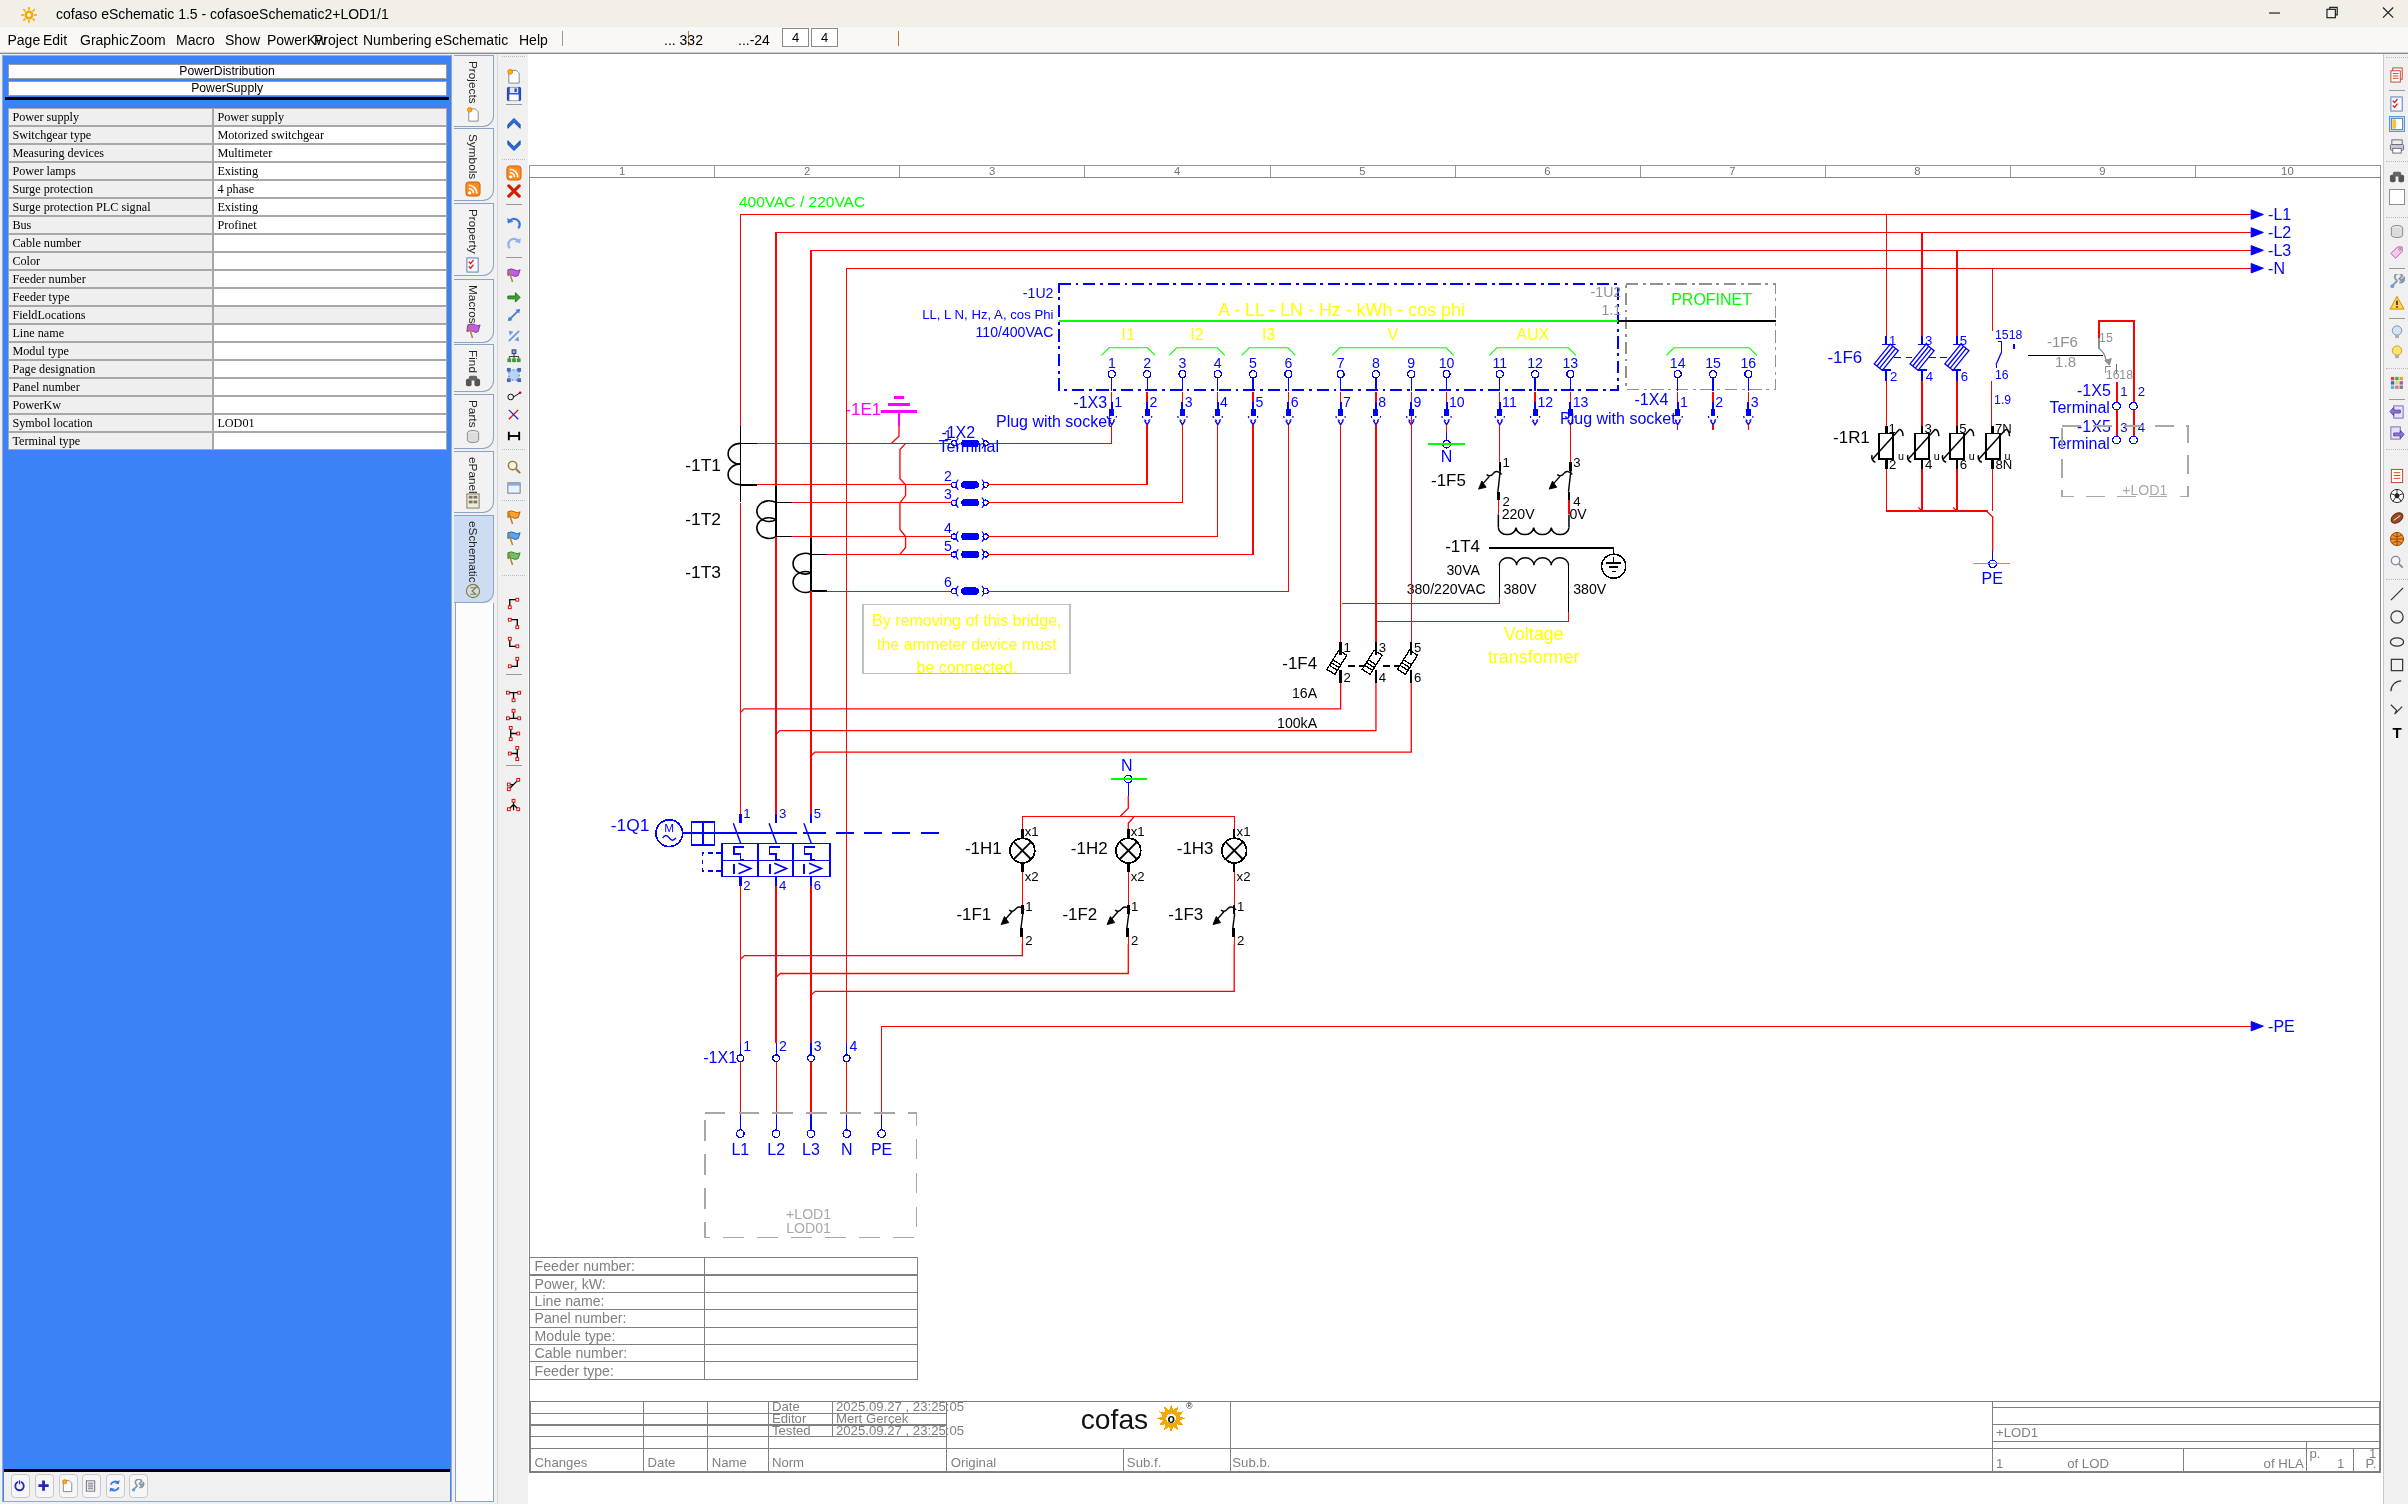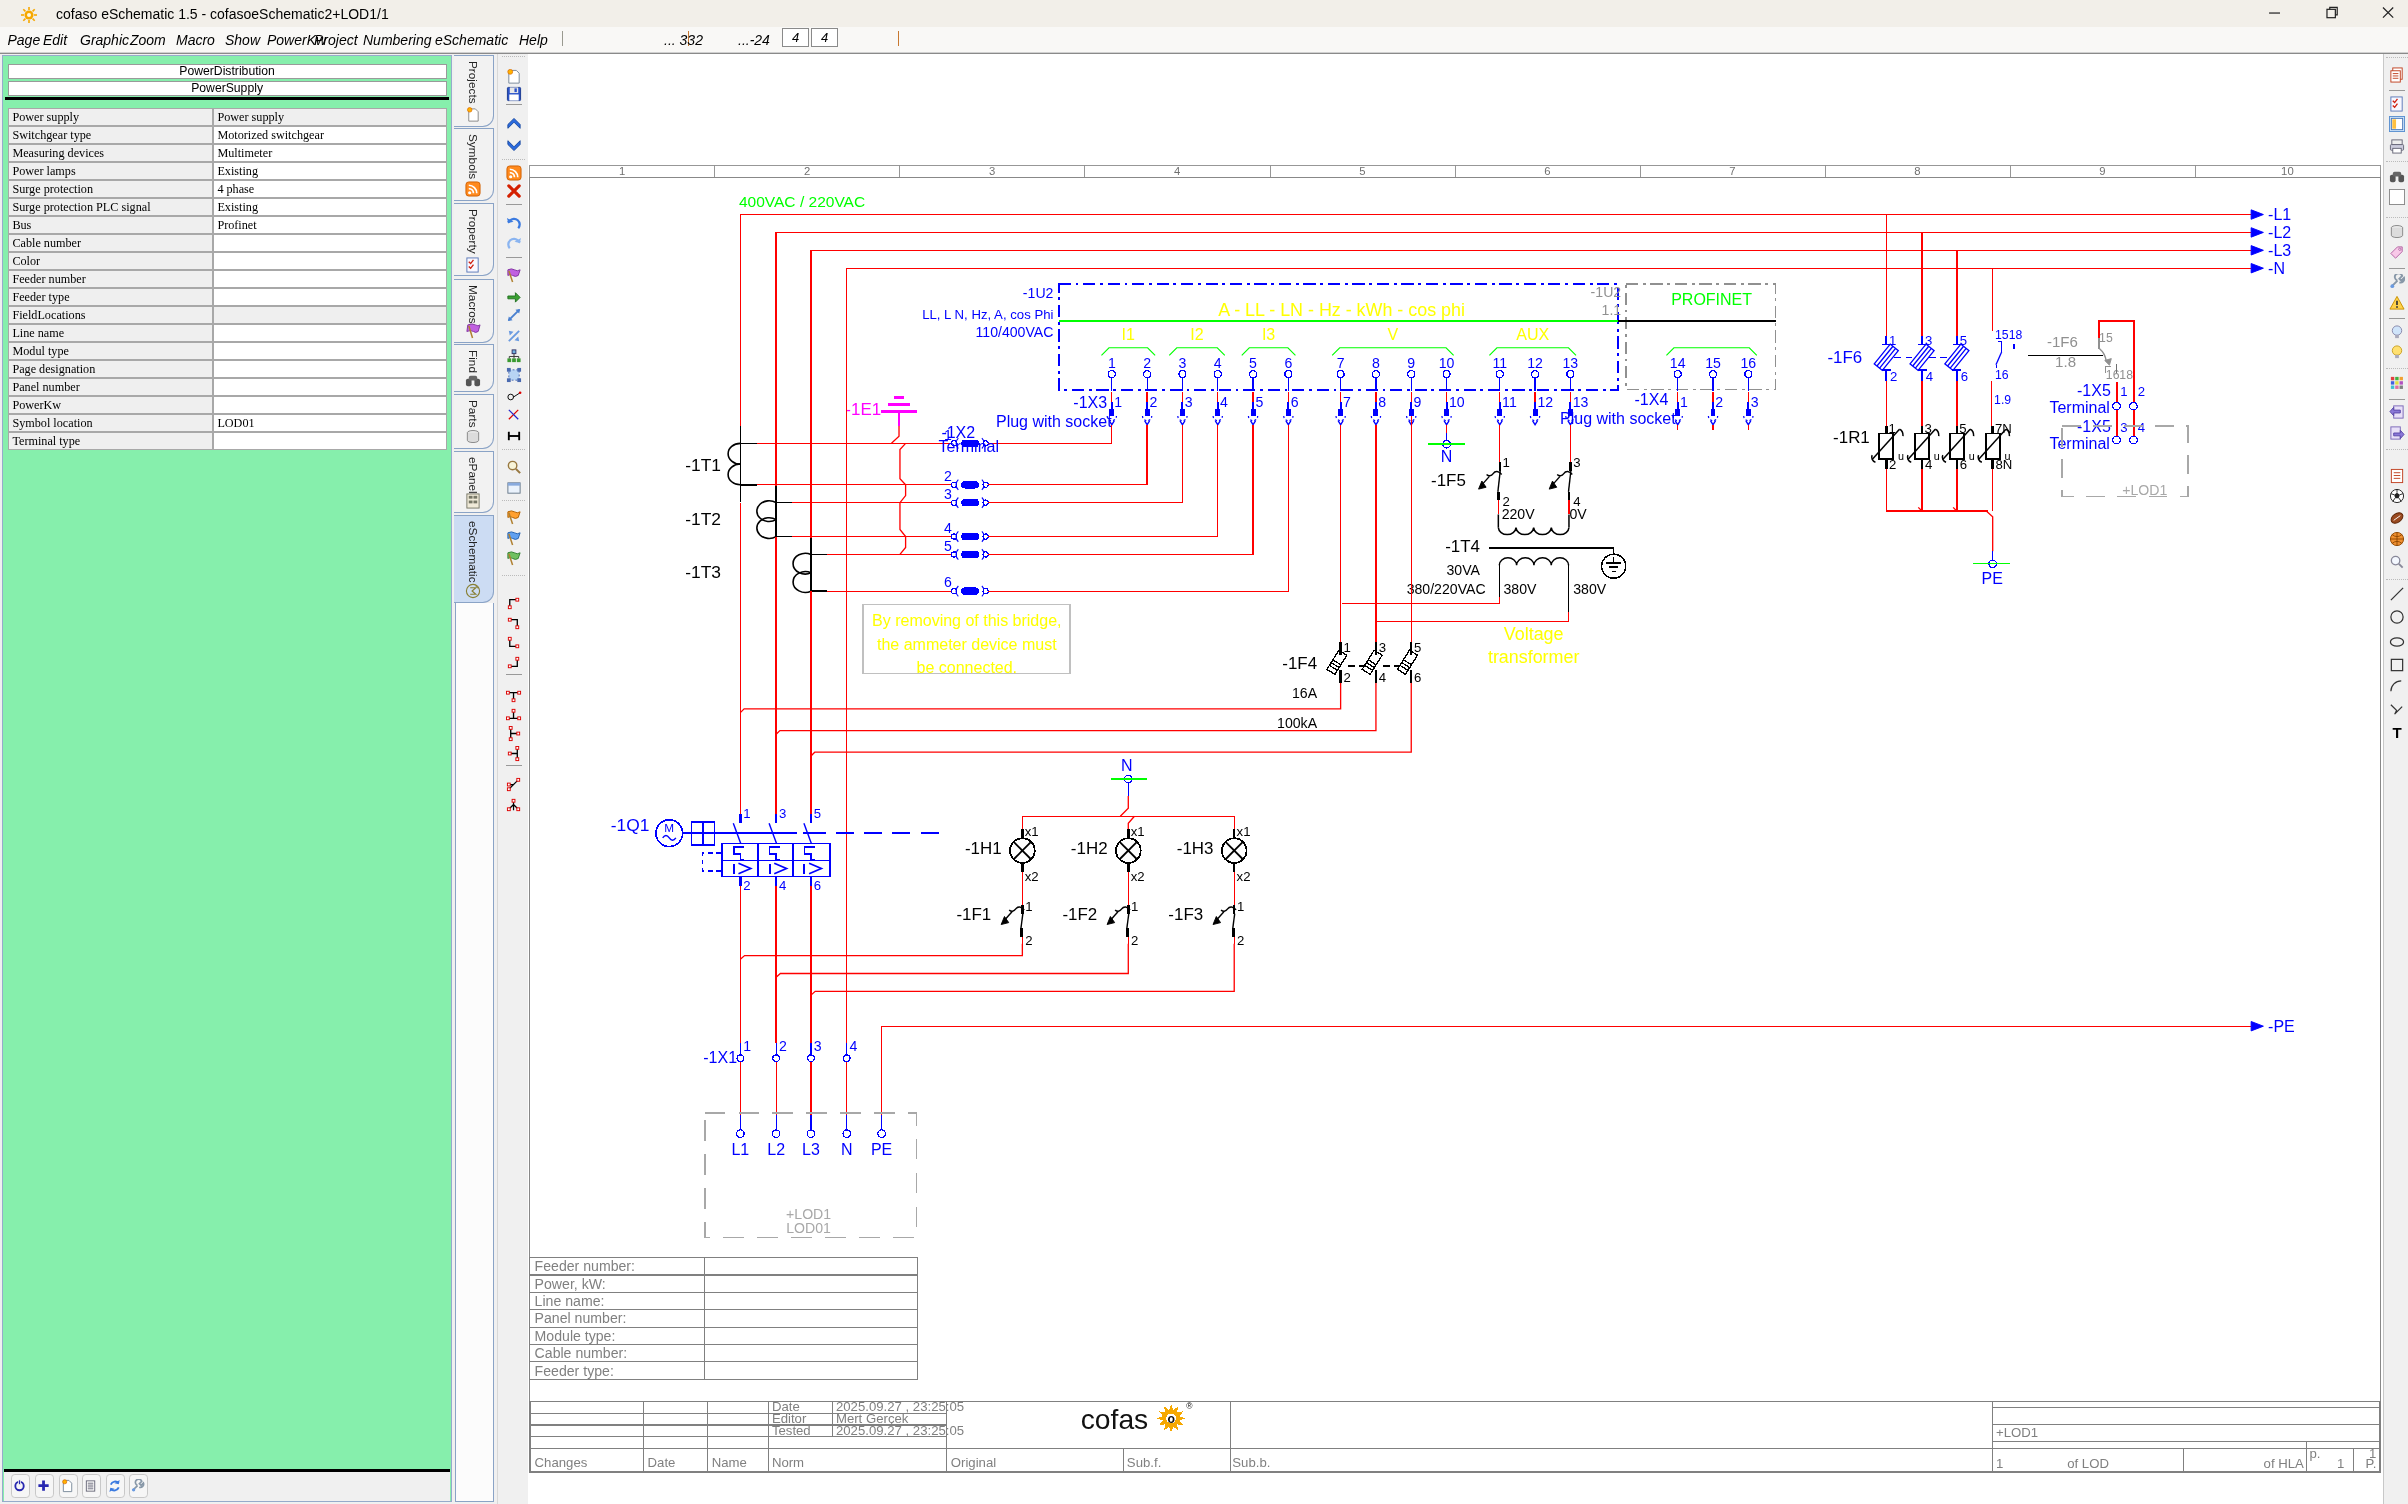--- a/index.html
+++ b/index.html
@@ -1,26 +1,26 @@
 <!DOCTYPE html>
 <html style="font-size:15px"><head>
 <meta charset="utf-8">
 <style>
 * { margin:0; padding:0; box-sizing:border-box; }
 html,body { width:2409px; height:1505px; overflow:hidden; background:#f0f0f0;
   font-family:"Liberation Sans", sans-serif; }
 #titlebar { position:absolute; left:0; top:0; width:2409px; height:27px; background:#f2efe9; }
 #titlebar .ttext { position:absolute; left:56px; top:5.6px; font-size:14px; color:#000; }
-#menubar { position:absolute; left:0; top:27px; width:2409px; height:24.5px; background:#f9f8f6;font-style:italic; }
+#menubar { position:absolute; left:0; top:27px; width:2409px; height:24.5px; background:#f9f8f6; }
 #menubar span.mi { position:absolute; top:4.7px; font-size:14px; color:#000; }
 #menubar .sep { position:absolute; top:3.8px; width:0.9px; height:15px; background:#9a9a90; }
 #menubar .numbox { position:absolute; top:0.9px; width:27px; height:19px; background:#fff; border:0.9px solid #8a8a8a; text-align:center; font-size:13px; line-height:18px; }
 #menuline { position:absolute; left:0; top:52px; width:2409px; height:1.9px; background:#8a8a8a; border-top:0.9px solid #d0d0d0;}
 
-#leftpanel { position:absolute; left:1.9px; top:55px; width:450px; height:1447px; background:#86efac; border:0.9px solid #96aacb; }
+#leftpanel { position:absolute; left:1.9px; top:55px; width:450px; height:1447px; background:#3b82f6; border:0.9px solid #96aacb; }
 .hdrbox { position:absolute; left:4.7px; width:439px; height:15px; background:#fff; border:0.9px solid #9a9a9a; text-align:center; font-size:12.2px; line-height:13px; color:#000; }
 #blackline1 { position:absolute; left:1.9px; top:41px; width:444px; height:2.8px; background:#000; }
 #ptable { position:absolute; left:4.7px; top:52px;font-family:Liberation Serif, serif; }
 .prow { position:relative; width:439px; height:18px; }
 .pcell { position:absolute; top:0; height:18px; border:0.9px solid #a8a8a8; font-size:12.2px; line-height:16px; color:#000; padding-left:3.8px; white-space:nowrap; overflow:hidden;}
 .plabel { left:0; width:205px; background:#efefef; }
 .pval { left:205px; width:234px; background:#fff; }
 .pval.g { background:#efefef; }
 #blackline2 { position:absolute; left:0.9px; top:1413px; width:446px; height:2.8px; background:#000; }
 #bottombar { position:absolute; left:0.9px; top:1416px; width:446px; height:29px; background:#f0f0f0; }

